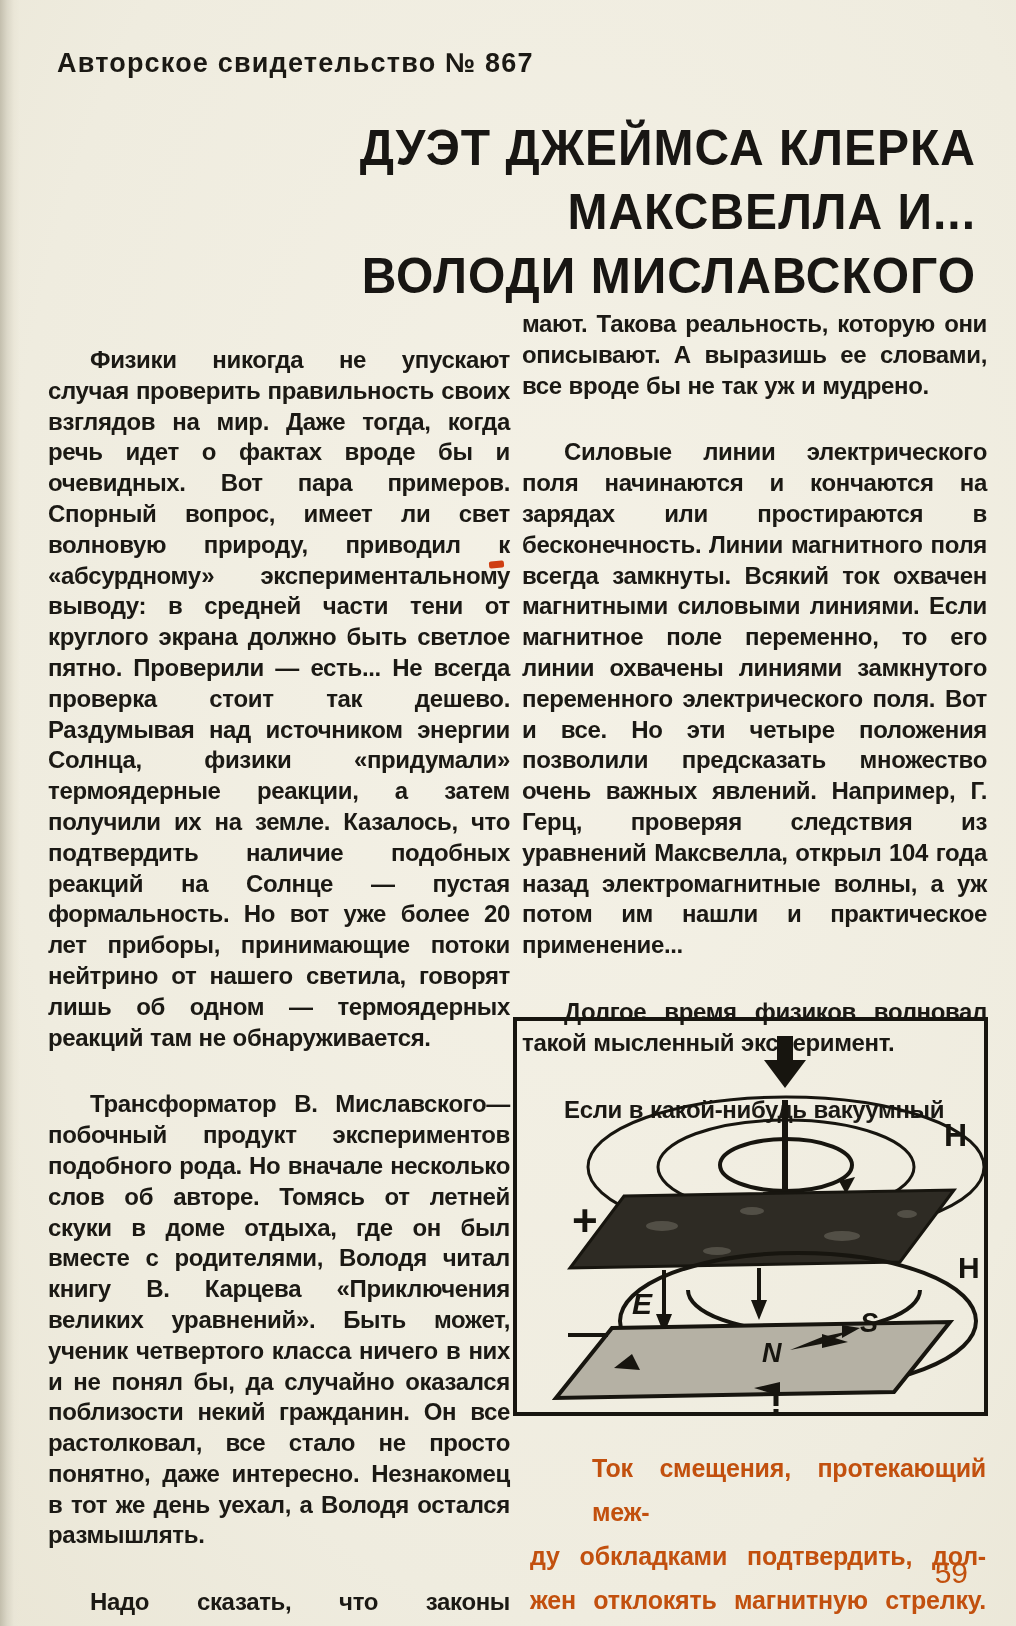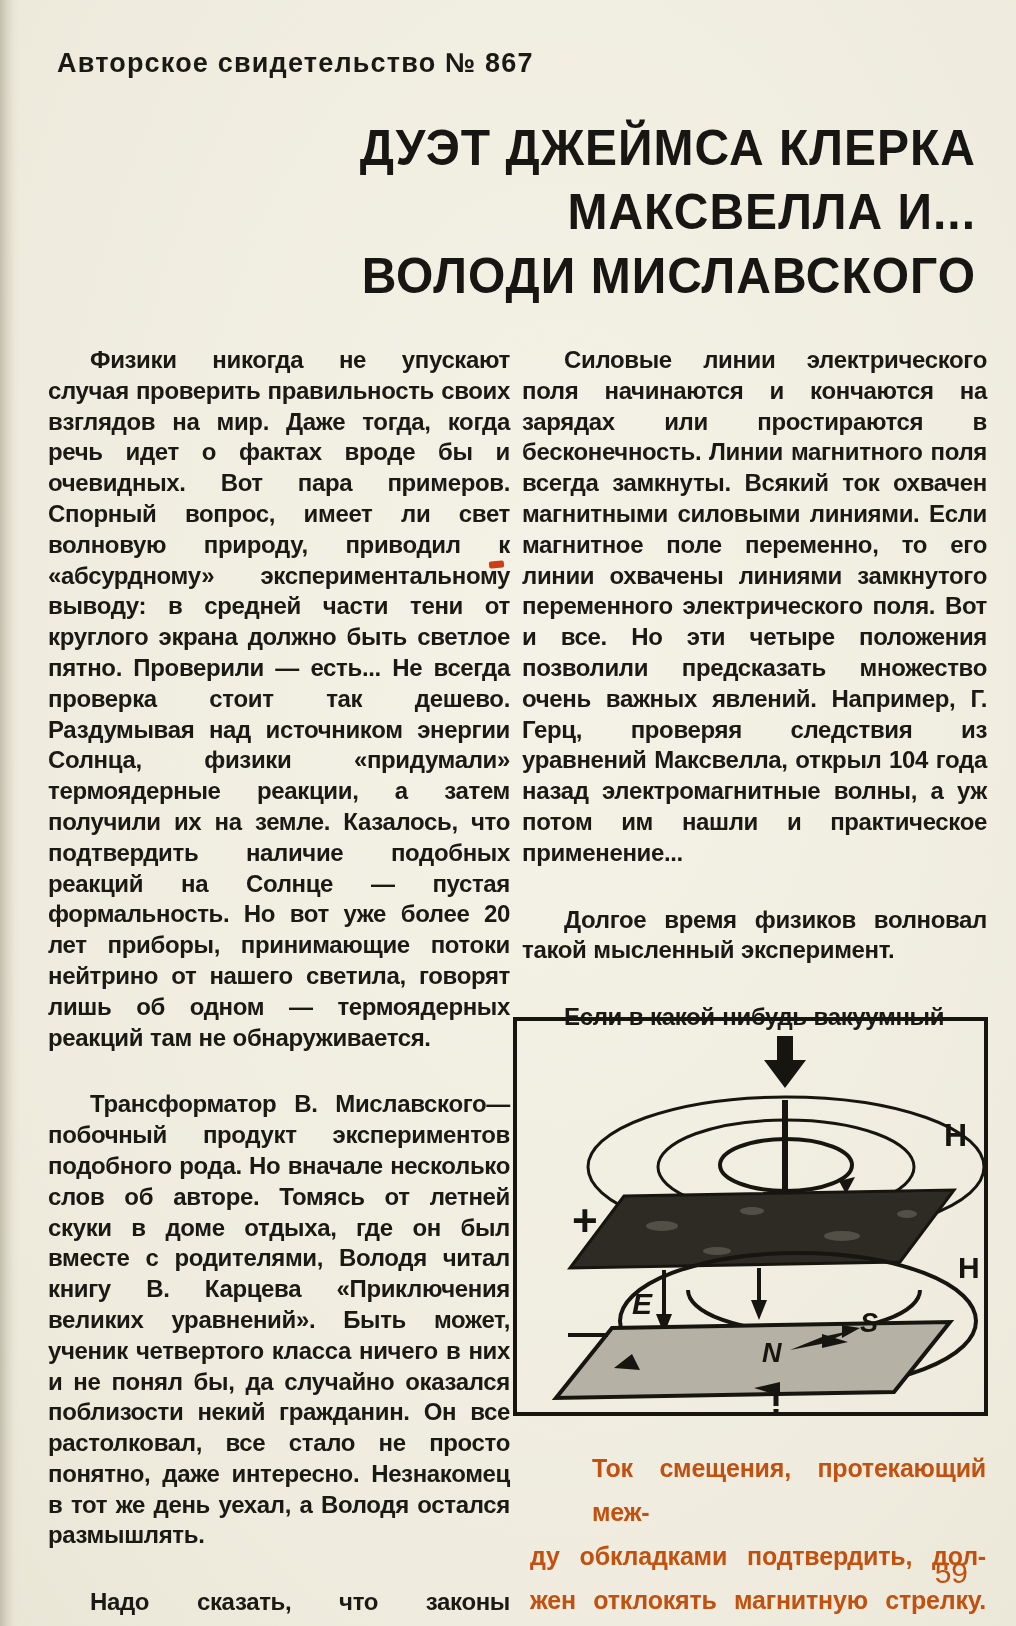--- a/index.html
+++ b/index.html
@@ -49,20 +49,21 @@
     <div>ВОЛОДИ МИСЛАВСКОГО</div>
   </h1>
 
   <div class="col col-left">
     <p class="indent">Физики никогда не упускают случая проверить правильность своих взглядов на мир. Даже тогда, когда речь идет о фактах вроде бы и очевидных. Вот пара примеров. Спорный вопрос, имеет ли свет волновую природу, приводил к «абсурдному» экспериментальному выводу: в средней части тени от круглого экрана должно быть светлое пятно. Проверили — есть... Не всегда проверка стоит так дешево. Раздумывая над источником энергии Солнца, физики «придумали» термоядерные реакции, а затем получили их на земле. Казалось, что подтвердить наличие подобных реакций на Солнце — пустая формальность. Но вот уже более 20 лет приборы, принимающие потоки нейтрино от нашего светила, говорят лишь об одном — термоядерных реакций там не обнаруживается.</p>
     <p class="indent">Трансформатор В. Миславского— побочный продукт экспериментов подобного рода. Но вначале несколько слов об авторе. Томясь от летней скуки в доме отдыха, где он был вместе с родителями, Володя читал книгу В. Карцева «Приключения великих уравнений». Быть может, ученик четвертого класса ничего в них и не понял бы, да случайно оказался поблизости некий гражданин. Он все растолковал, все стало не просто понятно, даже интересно. Незнакомец в тот же день уехал, а Володя остался размышлять.</p>
     <p class="indent">Надо сказать, что законы электродинамики, выраженные в уравнениях, способны озадачить не только людей юного возраста. Случается, даже академики, как, впрочем, и сам создатель уравнений Джеймс Клерк Максвелл, не все в них пони-</p>
   </div>
 
   <div class="col col-right">
+    <p>мают. Такова реальность, которую они описывают. А выразишь ее словами, все вроде бы не так уж и мудрено.</p>
     <p class="indent">Силовые линии электрического поля начинаются и кончаются на зарядах или простираются в бесконечность. Линии магнитного поля всегда замкнуты. Всякий ток охвачен магнитными силовыми линиями. Если магнитное поле переменно, то его линии охвачены линиями замкнутого переменного электрического поля. Вот и все. Но эти четыре положения позволили предсказать множество очень важных явлений. Например, Г. Герц, проверяя следствия из уравнений Максвелла, открыл 104 года назад электромагнитные волны, а уж потом им нашли и практическое применение...</p>
     <p class="indent">Долгое время физиков волновал такой мысленный эксперимент.</p>
     <p class="indent">Если в какой-нибудь вакуумный</p>
   </div>
 
   <div class="stray-mark"></div>
 
   <figure class="diagram">
     <svg width="478" height="402" viewBox="0 0 478 402">
 

